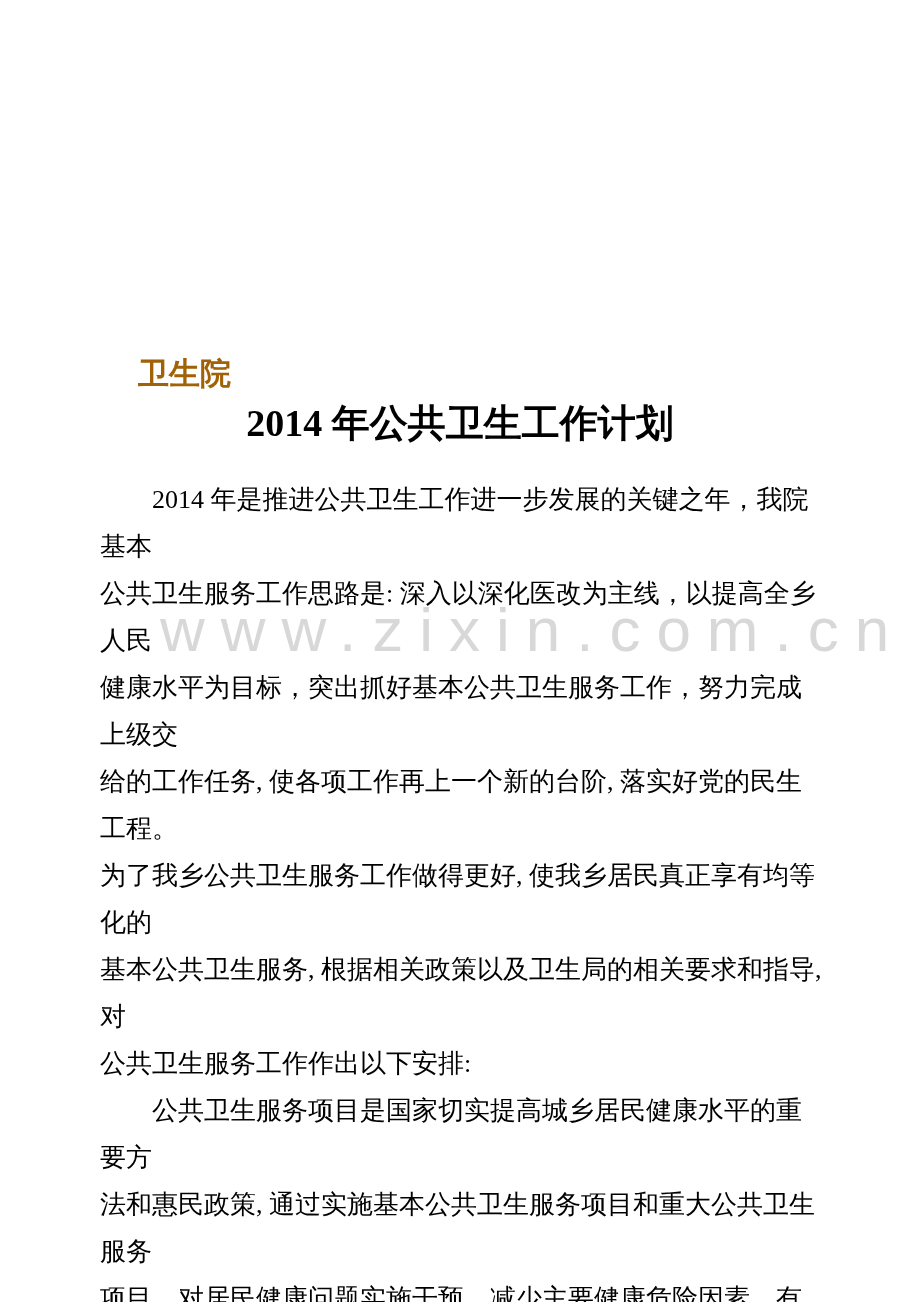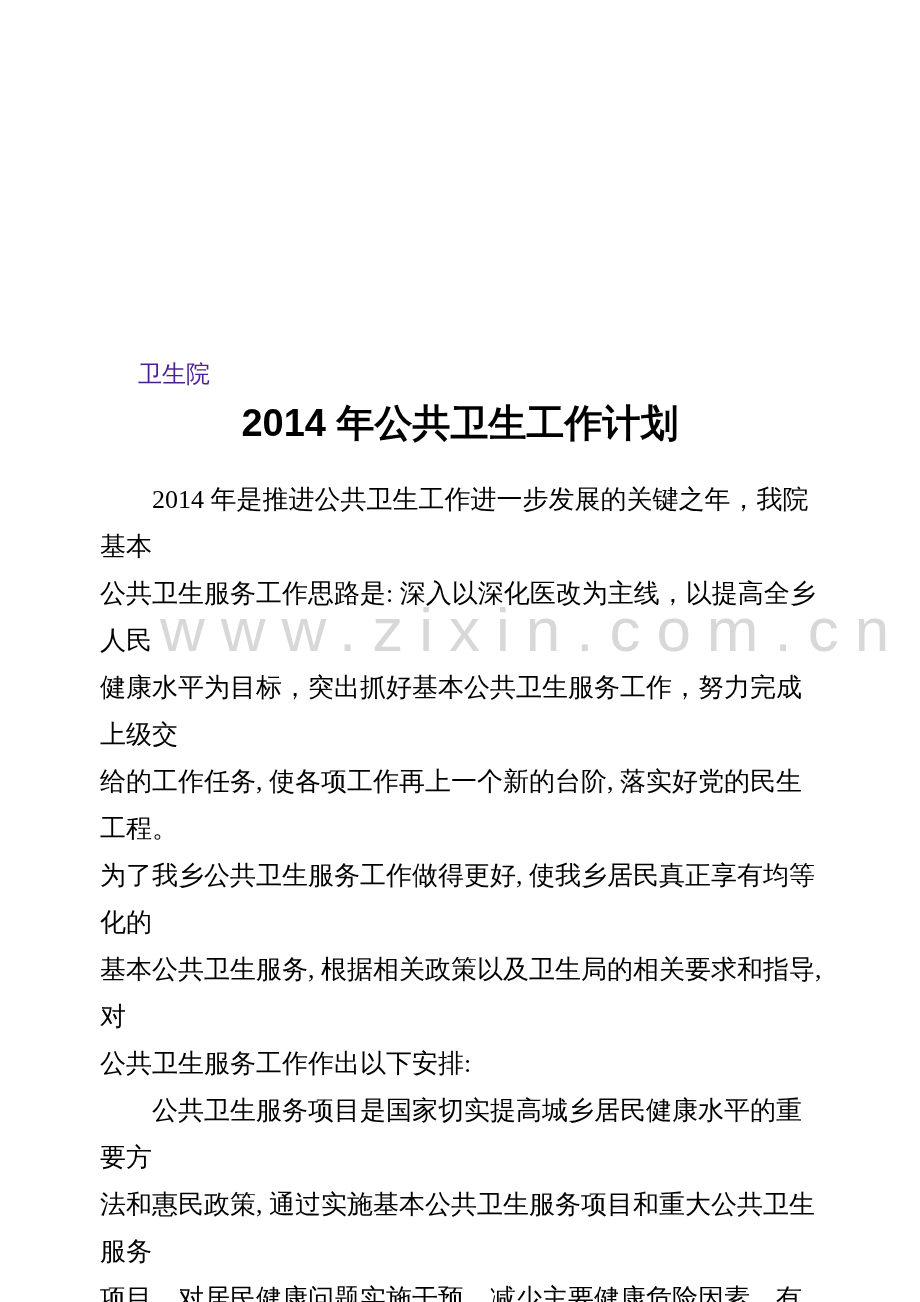--- a/index.html
+++ b/index.html
@@ -26,35 +26,35 @@
     white-space: nowrap;
     z-index: 1;
     user-select: none;
   }
   .org-heading {
     position: absolute;
     left: 138px;
     top: 352px;
     margin: 0;
     font-family: "Liberation Sans", sans-serif;
-    font-weight: normal;
-    font-size: 24px;
+    font-weight: bold;
+    font-size: 31px;
     line-height: 44px;
-    color: #4c1d95;
+    color: #a16207;
     z-index: 2;
     white-space: pre;
   }
   .doc-title {
     position: absolute;
     left: 100px;
     top: 398px;
     width: 720px;
     margin: 0;
     text-align: center;
-    font-family: Liberation Sans, sans-serif;
+    font-family: Liberation Serif, serif;
     font-weight: bold;
     font-size: 38px;
     line-height: 50px;
     color: #000000;
     z-index: 2;
     white-space: pre;
   }
   .doc-body {
     position: absolute;
     left: 100px;

